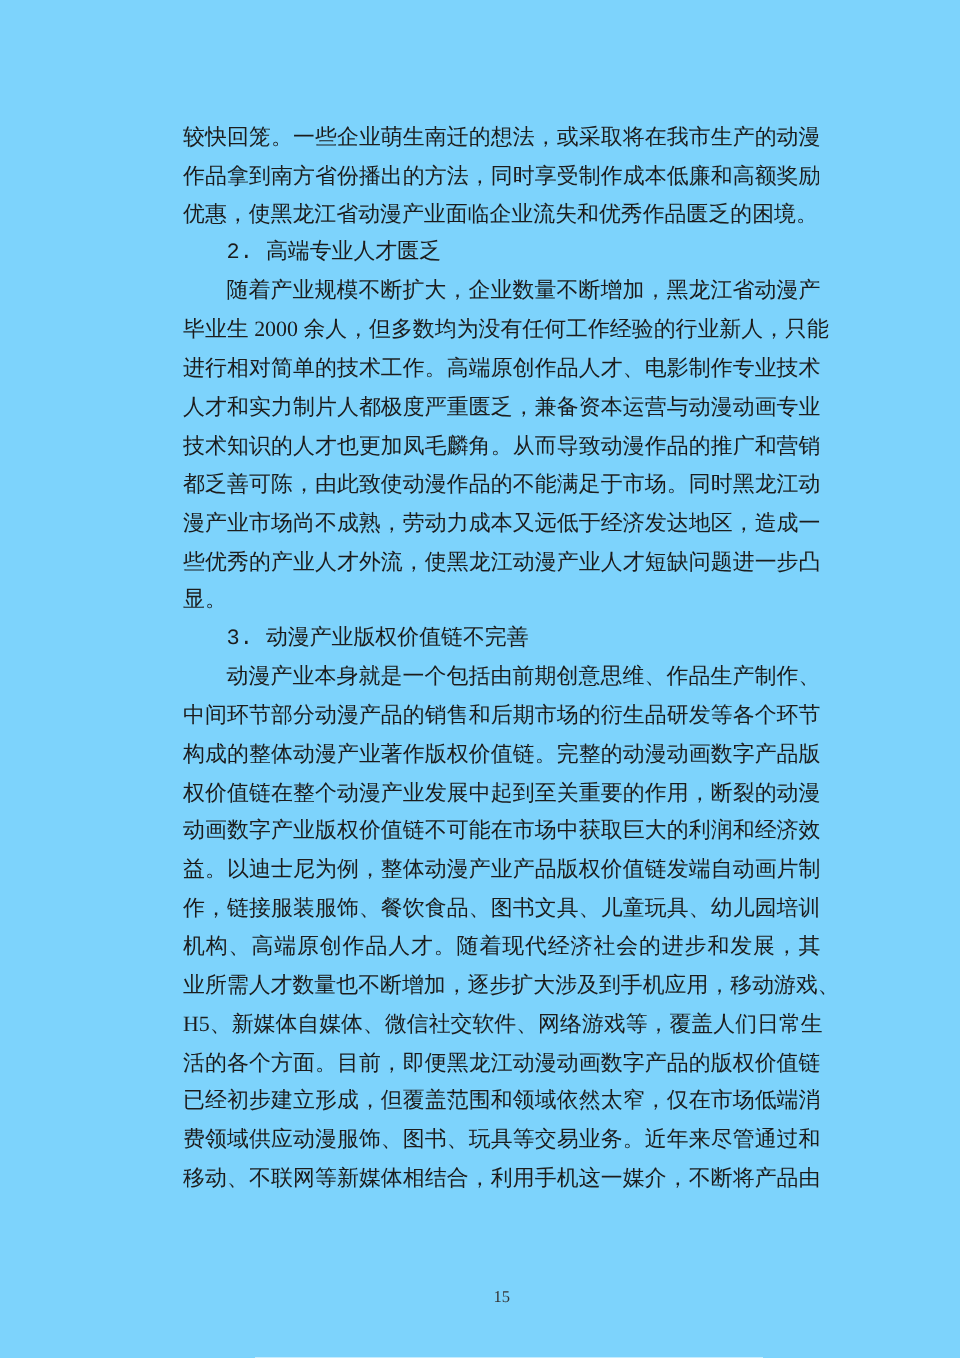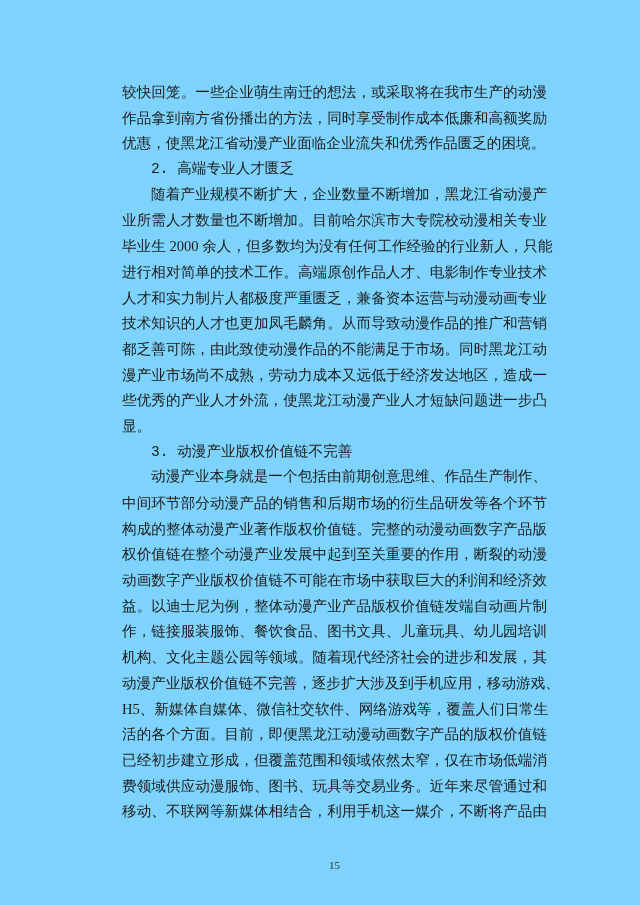--- a/index.html
+++ b/index.html
@@ -56,39 +56,38 @@
 </head>
 <body>
 
 <div class="page">
   <div class="textblock">
       <div class="line">较快回笼。一些企业萌生南迁的想法，或采取将在我市生产的动漫</div>
       <div class="line">作品拿到南方省份播出的方法，同时享受制作成本低廉和高额奖励</div>
       <div class="line noflush">优惠，使黑龙江省动漫产业面临企业流失和优秀作品匮乏的困境。</div>
       <div class="line indent noflush">2. 高端专业人才匮乏</div>
       <div class="line indent">随着产业规模不断扩大，企业数量不断增加，黑龙江省动漫产</div>
-      <div class="line">业所需人才数量也不断增加。目前哈尔滨市大专院校动漫相关专业</div>
       <div class="line">毕业生 2000 余人，但多数均为没有任何工作经验的行业新人，只能</div>
       <div class="line">进行相对简单的技术工作。高端原创作品人才、电影制作专业技术</div>
       <div class="line">人才和实力制片人都极度严重匮乏，兼备资本运营与动漫动画专业</div>
       <div class="line">技术知识的人才也更加凤毛麟角。从而导致动漫作品的推广和营销</div>
       <div class="line">都乏善可陈，由此致使动漫作品的不能满足于市场。同时黑龙江动</div>
       <div class="line">漫产业市场尚不成熟，劳动力成本又远低于经济发达地区，造成一</div>
       <div class="line">些优秀的产业人才外流，使黑龙江动漫产业人才短缺问题进一步凸</div>
       <div class="line noflush">显。</div>
       <div class="line indent noflush">3. 动漫产业版权价值链不完善</div>
       <div class="line indent">动漫产业本身就是一个包括由前期创意思维、作品生产制作、</div>
       <div class="line">中间环节部分动漫产品的销售和后期市场的衍生品研发等各个环节</div>
       <div class="line">构成的整体动漫产业著作版权价值链。完整的动漫动画数字产品版</div>
       <div class="line">权价值链在整个动漫产业发展中起到至关重要的作用，断裂的动漫</div>
       <div class="line">动画数字产业版权价值链不可能在市场中获取巨大的利润和经济效</div>
       <div class="line">益。以迪士尼为例，整体动漫产业产品版权价值链发端自动画片制</div>
       <div class="line">作，链接服装服饰、餐饮食品、图书文具、儿童玩具、幼儿园培训</div>
-      <div class="line">机构、文化主题公园等领域。随着现代经济社会的进步和发展，其</div>
-      <div class="line">动漫产业版权价值链不完善，逐步扩大涉及到手机应用，移动游戏、</div>
+      <div class="line">机构、高端原创作品人才。随着现代经济社会的进步和发展，其</div>
+      <div class="line">业所需人才数量也不断增加，逐步扩大涉及到手机应用，移动游戏、</div>
       <div class="line">H5、新媒体自媒体、微信社交软件、网络游戏等，覆盖人们日常生</div>
       <div class="line">活的各个方面。目前，即便黑龙江动漫动画数字产品的版权价值链</div>
       <div class="line">已经初步建立形成，但覆盖范围和领域依然太窄，仅在市场低端消</div>
       <div class="line">费领域供应动漫服饰、图书、玩具等交易业务。近年来尽管通过和</div>
       <div class="line">移动、不联网等新媒体相结合，利用手机这一媒介，不断将产品由</div>
     </div>
   <div class="pagenum">15</div>
 </div>
 
 </body></html>

